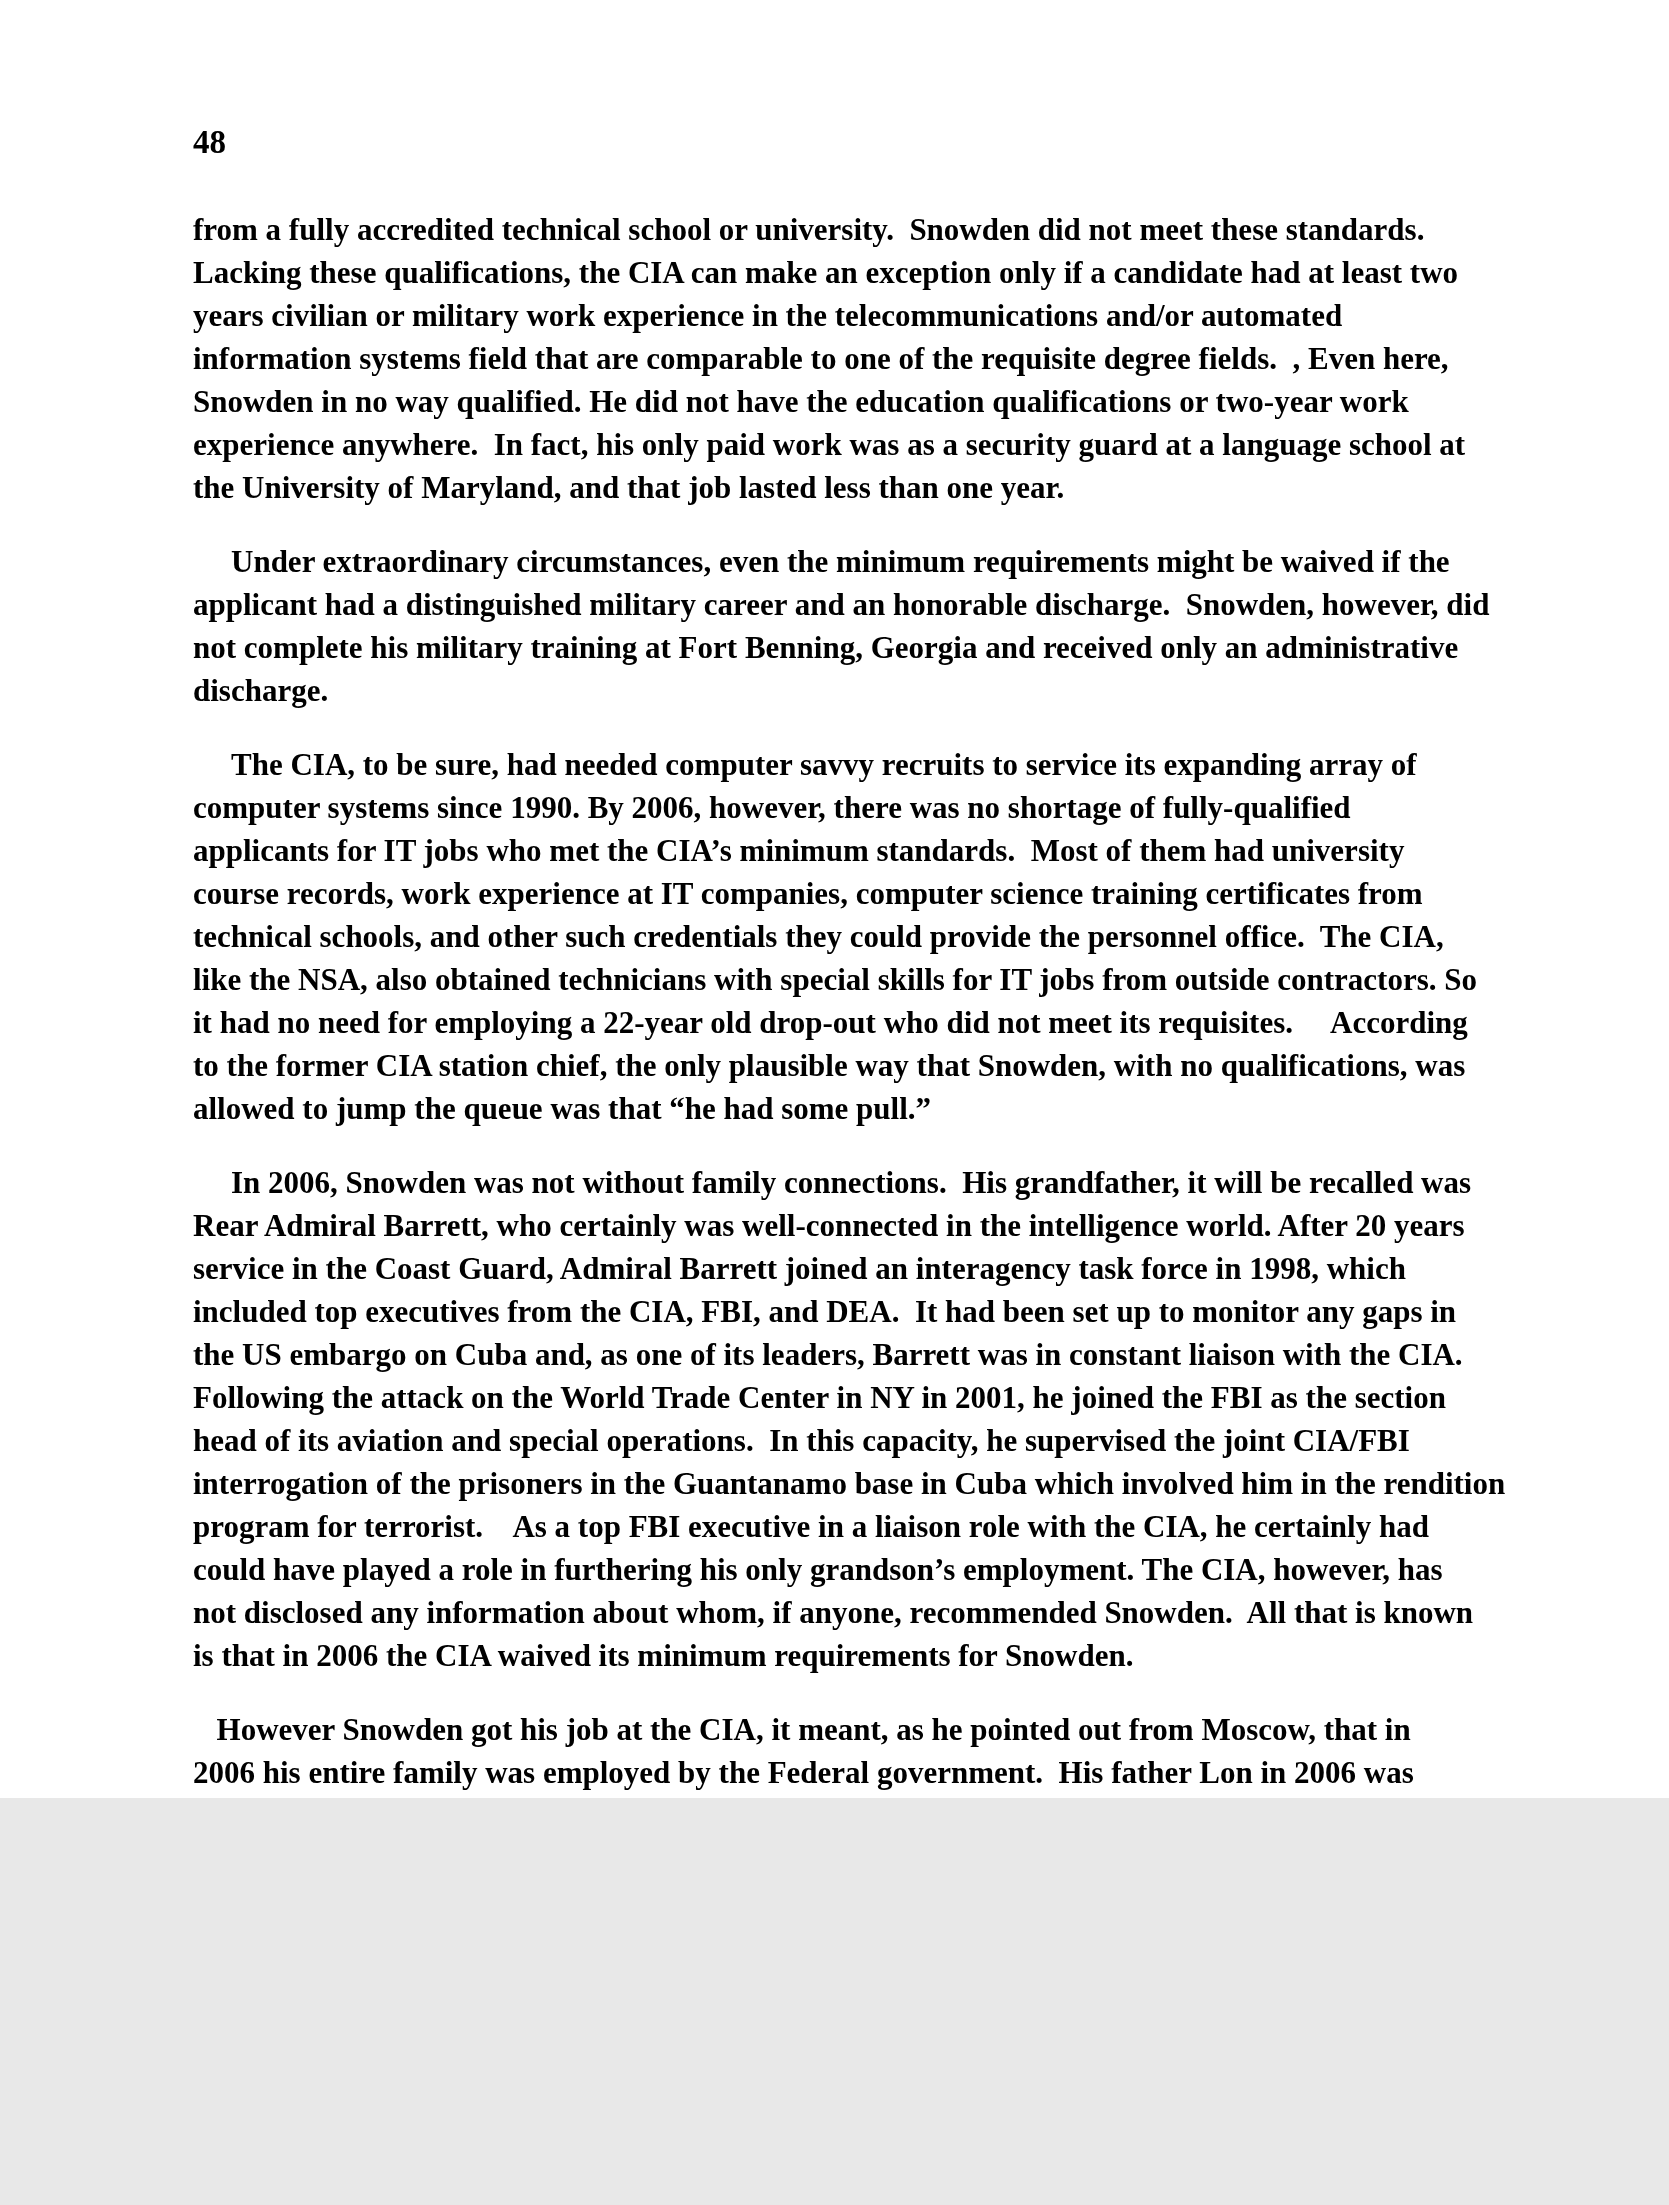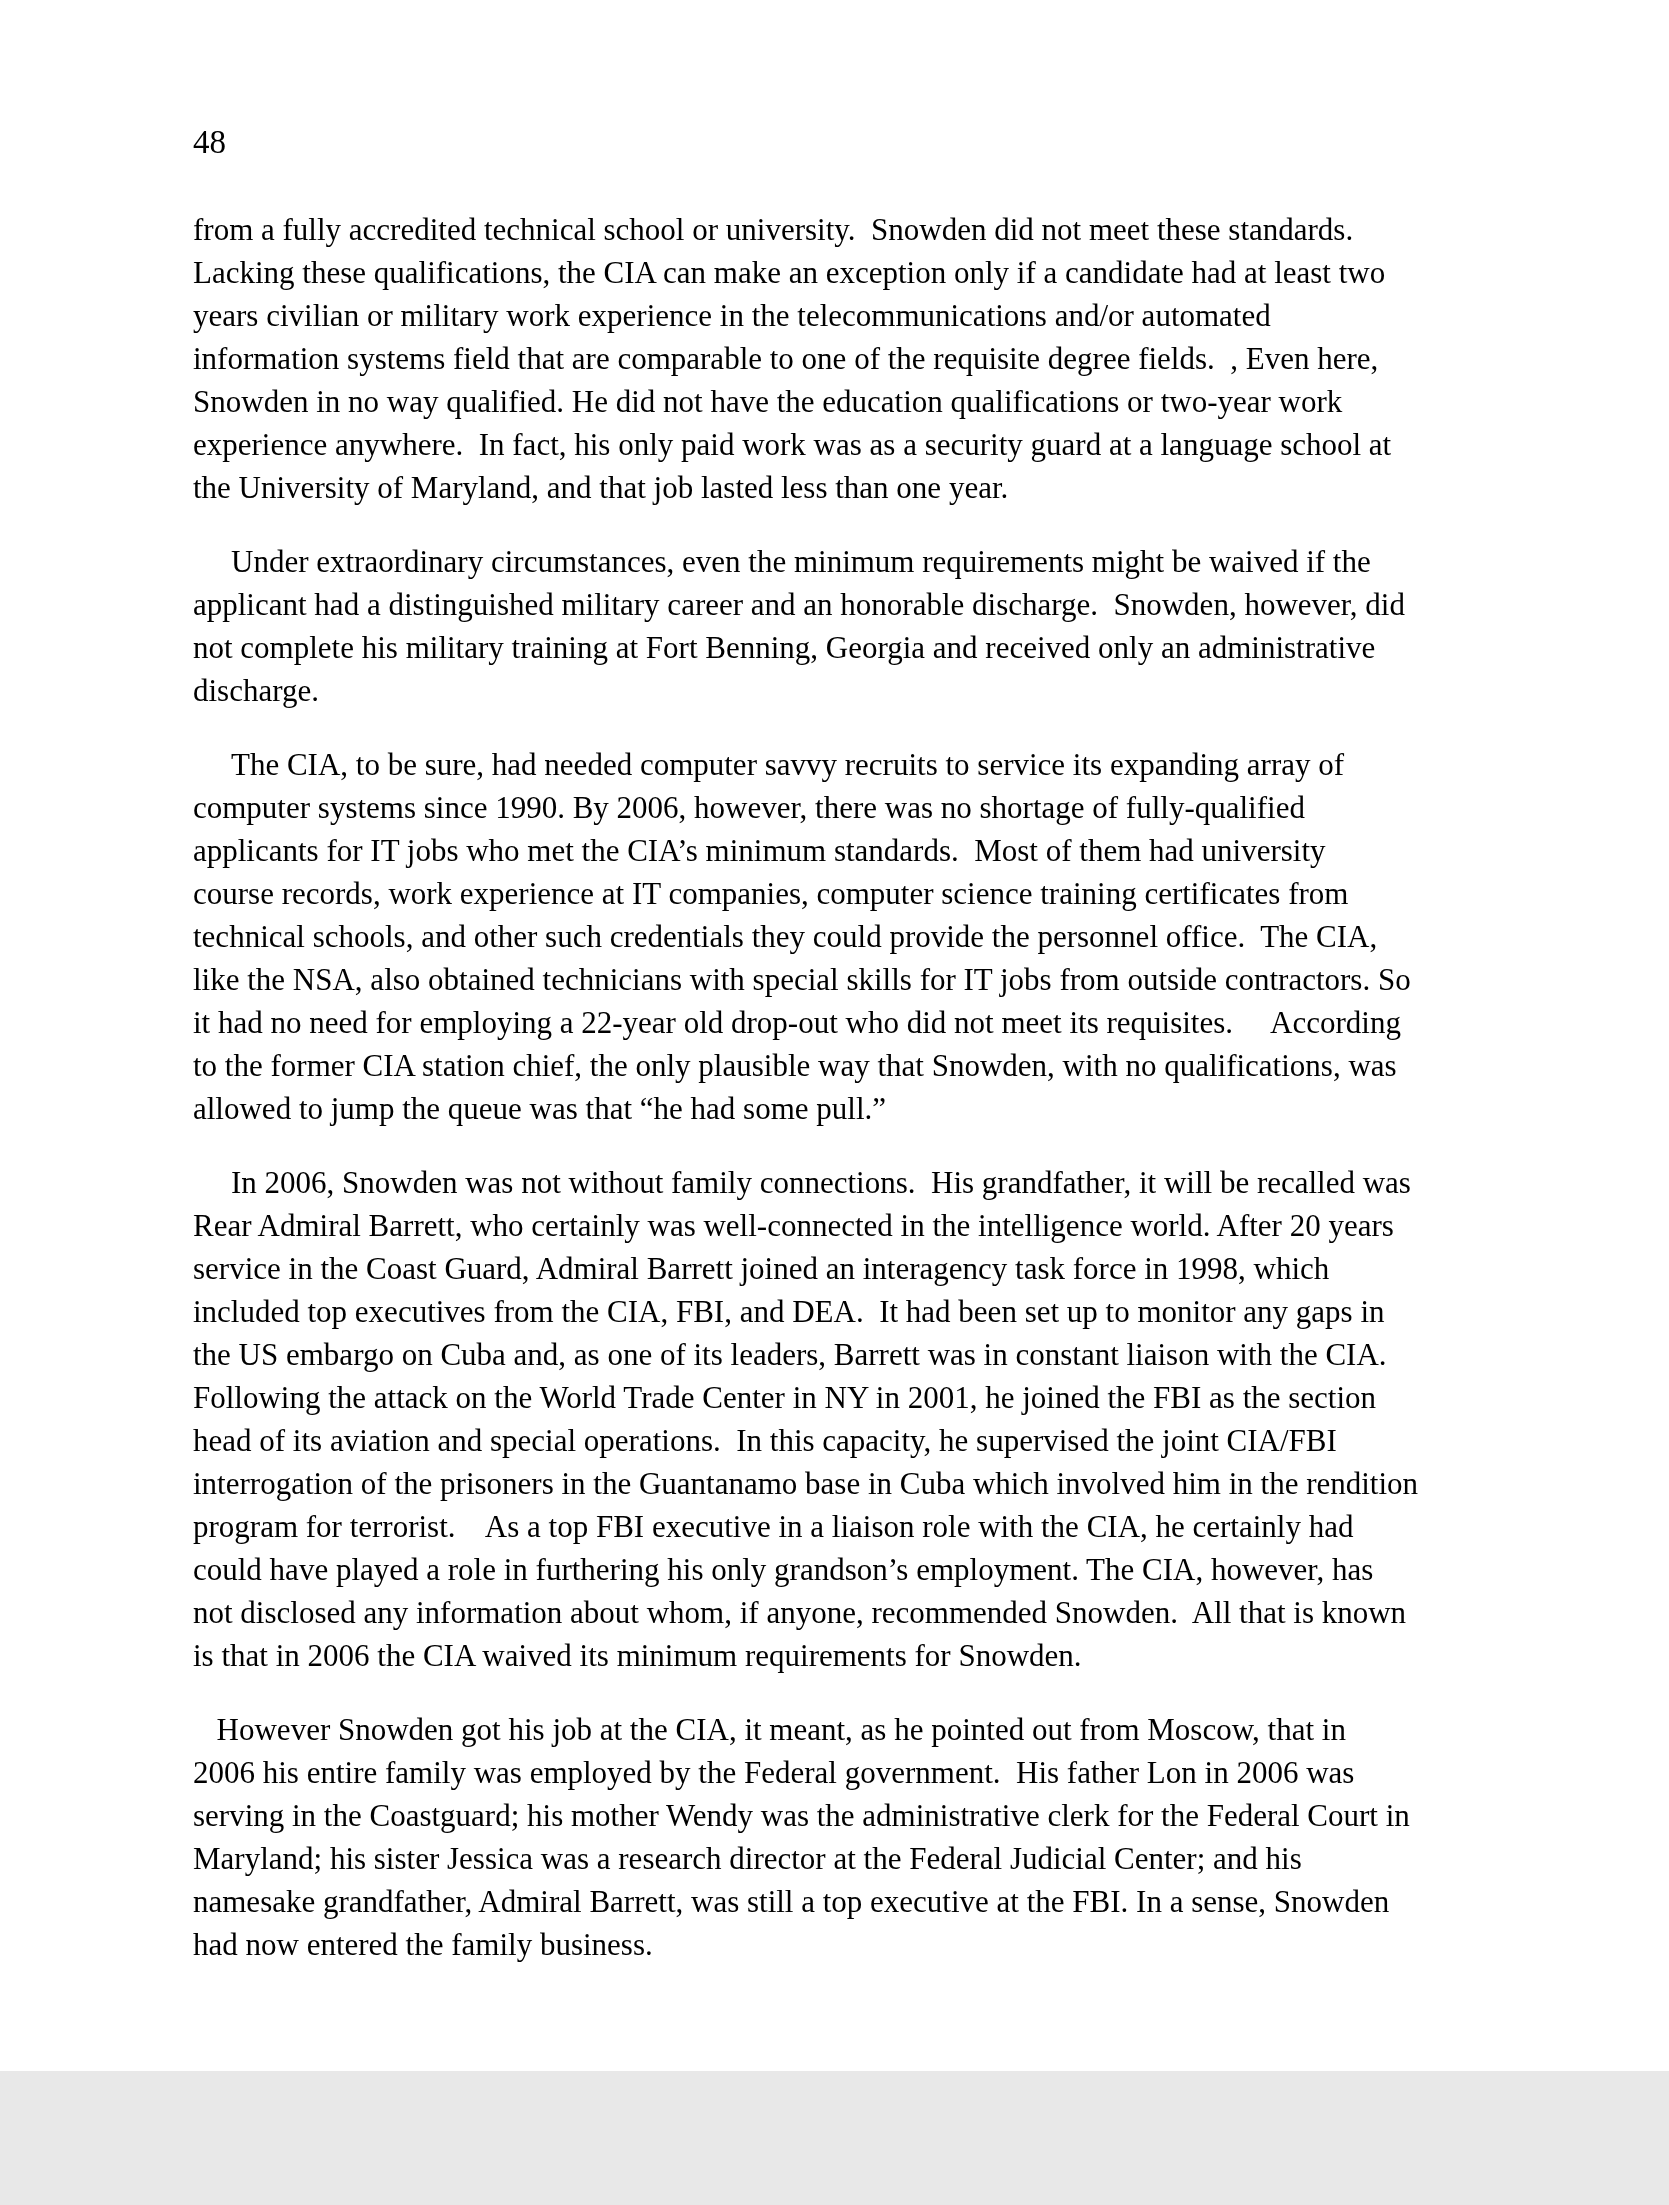--- a/index.html
+++ b/index.html
@@ -1,23 +1,24 @@
 <!DOCTYPE html>
 <html style="font-size:10.5px"><head>
 <meta charset="utf-8">
 <style>
   html, body { margin: 0; padding: 0; background: #e8e8e8; }
   .page {
     position: relative;
     width: 1669px;
-    height: 2071px;
+    height: 1798px;
     background: #ffffff;
     overflow: hidden;
     color: #000000;
     font-family: "Liberation Serif", serif;
+    font-weight: bold;
   }
   .page-number {
     position: absolute;
     left: 193px;
     top: 121px;
     font-size: 33px;
     line-height: 43px;
     white-space: pre;
   }
   .textblock {

